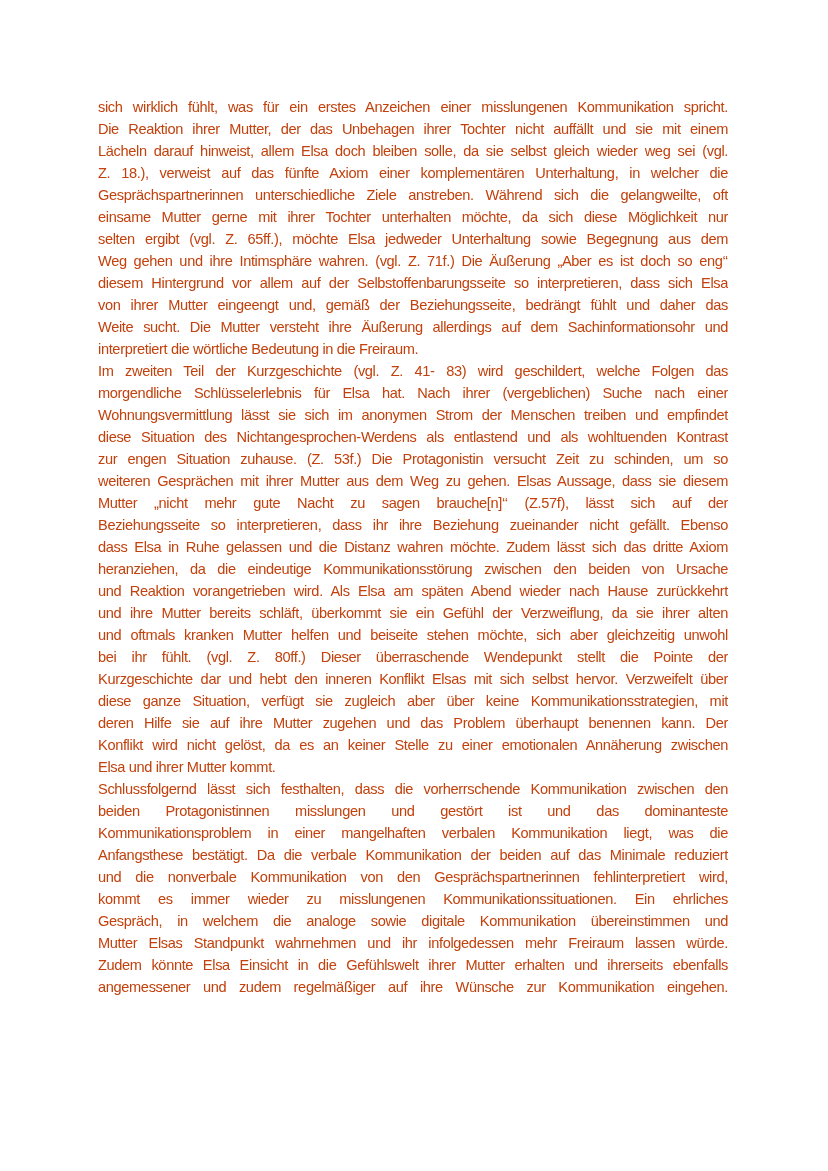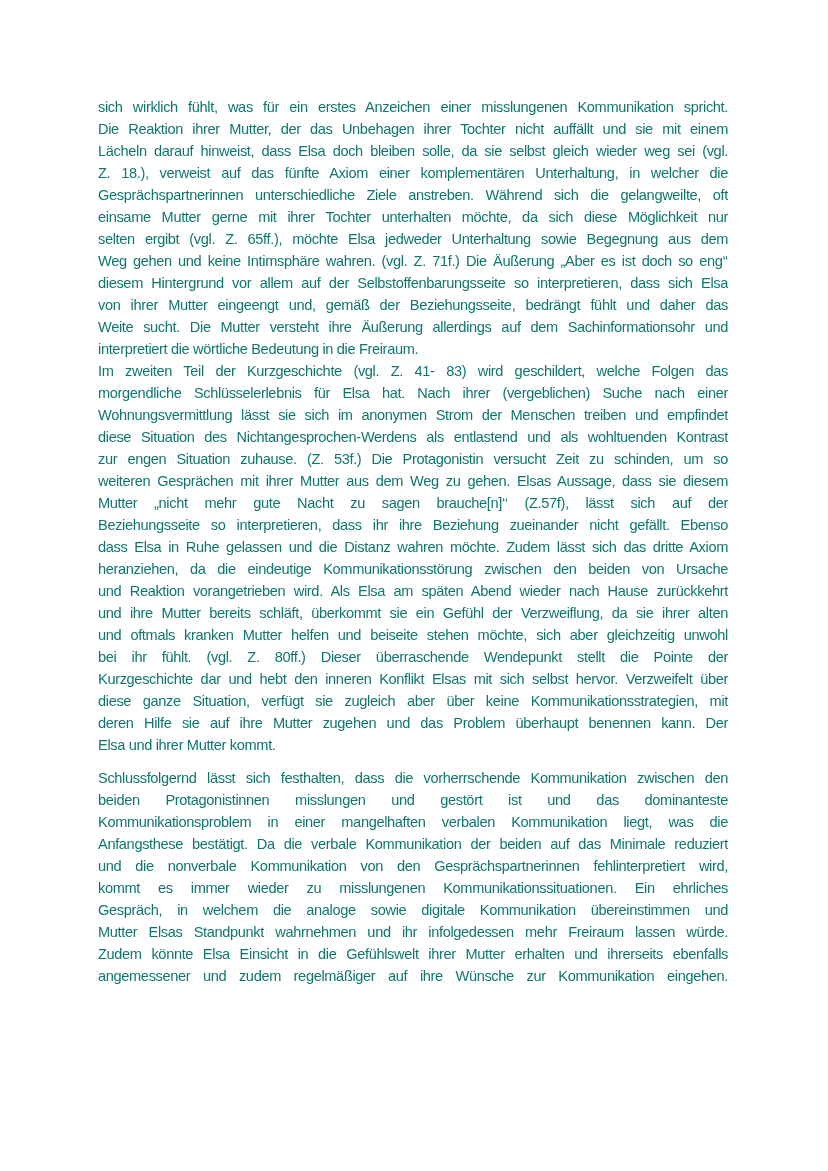--- a/index.html
+++ b/index.html
@@ -1,44 +1,44 @@
 <!DOCTYPE html>
 <html><head>
 <meta charset="utf-8">
 <style>
   html, body { margin: 0; padding: 0; background: #ffffff; }
   body { width: 828px; height: 1171px; position: relative; overflow: hidden; }
   .page {
     position: absolute; left: 98px; top: 96px; width: 630px;
     font-family: "Liberation Sans", sans-serif;
-    font-size: 14.6px; color: #0f766e;
+    font-size: 14.6px; color: #c2410c;
     letter-spacing: -0.35px;
   }
   .para { margin: 0; }
-  .para + .para { margin-top: 11px; }
+  .para + .para { }
   .line {
     display: block; height: 22px; line-height: 22px;
     white-space: nowrap; text-align: justify; text-align-last: justify;
     overflow: hidden;
   }
   .line.last { text-align-last: left; }
 </style>
 </head>
 <body>
 
 <div class="page">
   <div class="para">
       <span class="line">sich wirklich fühlt, was für ein erstes Anzeichen einer misslungenen Kommunikation spricht.</span>
       <span class="line">Die Reaktion ihrer Mutter, der das Unbehagen ihrer Tochter nicht auffällt und sie mit einem</span>
-      <span class="line">Lächeln darauf hinweist, dass Elsa doch bleiben solle, da sie selbst gleich wieder weg sei (vgl.</span>
+      <span class="line">Lächeln darauf hinweist, allem Elsa doch bleiben solle, da sie selbst gleich wieder weg sei (vgl.</span>
       <span class="line">Z. 18.), verweist auf das fünfte Axiom einer komplementären Unterhaltung, in welcher die</span>
       <span class="line">Gesprächspartnerinnen unterschiedliche Ziele anstreben. Während sich die gelangweilte, oft</span>
       <span class="line">einsame Mutter gerne mit ihrer Tochter unterhalten möchte, da sich diese Möglichkeit nur</span>
       <span class="line">selten ergibt (vgl. Z. 65ff.), möchte Elsa jedweder Unterhaltung sowie Begegnung aus dem</span>
-      <span class="line">Weg gehen und keine Intimsphäre wahren. (vgl. Z. 71f.)  Die Äußerung „Aber es ist doch so eng‘‘</span>
+      <span class="line">Weg gehen und ihre Intimsphäre wahren. (vgl. Z. 71f.)  Die Äußerung „Aber es ist doch so eng‘‘</span>
       <span class="line">diesem Hintergrund vor allem auf der Selbstoffenbarungsseite so interpretieren, dass sich Elsa</span>
       <span class="line">von ihrer Mutter eingeengt und, gemäß der Beziehungsseite, bedrängt fühlt und daher das</span>
       <span class="line">Weite sucht. Die Mutter versteht ihre Äußerung allerdings auf dem Sachinformationsohr und</span>
       <span class="line last">interpretiert die wörtliche Bedeutung in die Freiraum.</span>
       <span class="line">Im zweiten Teil der Kurzgeschichte (vgl. Z. 41- 83) wird geschildert, welche Folgen das</span>
       <span class="line">morgendliche Schlüsselerlebnis für Elsa hat. Nach ihrer (vergeblichen) Suche nach einer</span>
       <span class="line">Wohnungsvermittlung lässt sie sich im anonymen Strom der Menschen treiben und empfindet</span>
       <span class="line">diese Situation des Nichtangesprochen-Werdens als entlastend und als wohltuenden Kontrast</span>
       <span class="line">zur engen Situation zuhause. (Z.  53f.) Die Protagonistin versucht Zeit zu schinden, um so</span>
       <span class="line">weiteren Gesprächen mit ihrer Mutter aus dem Weg zu gehen. Elsas Aussage, dass sie diesem</span>
@@ -46,20 +46,21 @@
       <span class="line">Beziehungsseite so interpretieren, dass ihr ihre Beziehung zueinander nicht gefällt. Ebenso</span>
       <span class="line">dass Elsa in Ruhe gelassen und die Distanz wahren möchte. Zudem lässt sich das dritte Axiom</span>
       <span class="line">heranziehen, da die eindeutige Kommunikationsstörung zwischen den beiden von Ursache</span>
       <span class="line">und Reaktion vorangetrieben wird. Als Elsa am späten Abend wieder nach Hause zurückkehrt</span>
       <span class="line">und ihre Mutter bereits schläft, überkommt sie ein Gefühl der Verzweiflung, da sie ihrer alten</span>
       <span class="line">und oftmals kranken Mutter helfen und beiseite stehen möchte, sich aber gleichzeitig unwohl</span>
       <span class="line">bei ihr fühlt. (vgl. Z. 80ff.) Dieser überraschende Wendepunkt stellt die Pointe der</span>
       <span class="line">Kurzgeschichte dar und hebt den inneren Konflikt Elsas mit sich selbst hervor. Verzweifelt über</span>
       <span class="line">diese ganze Situation, verfügt sie zugleich aber über keine Kommunikationsstrategien, mit</span>
       <span class="line">deren Hilfe sie auf ihre Mutter zugehen und das Problem überhaupt benennen kann. Der</span>
+      <span class="line">Konflikt wird nicht gelöst, da es an keiner Stelle zu einer emotionalen Annäherung zwischen</span>
       <span class="line last">Elsa und ihrer Mutter kommt.</span>
     </div>
   <div class="para">
       <span class="line">Schlussfolgernd lässt sich festhalten, dass die vorherrschende Kommunikation zwischen den</span>
       <span class="line">beiden Protagonistinnen misslungen und gestört ist und das dominanteste</span>
       <span class="line">Kommunikationsproblem in einer mangelhaften verbalen Kommunikation liegt, was die</span>
       <span class="line">Anfangsthese bestätigt. Da die verbale Kommunikation der beiden auf das Minimale reduziert</span>
       <span class="line">und die nonverbale Kommunikation von den Gesprächspartnerinnen fehlinterpretiert wird,</span>
       <span class="line">kommt es immer wieder zu misslungenen Kommunikationssituationen. Ein ehrliches</span>
       <span class="line">Gespräch, in welchem die analoge sowie digitale Kommunikation übereinstimmen und</span>

